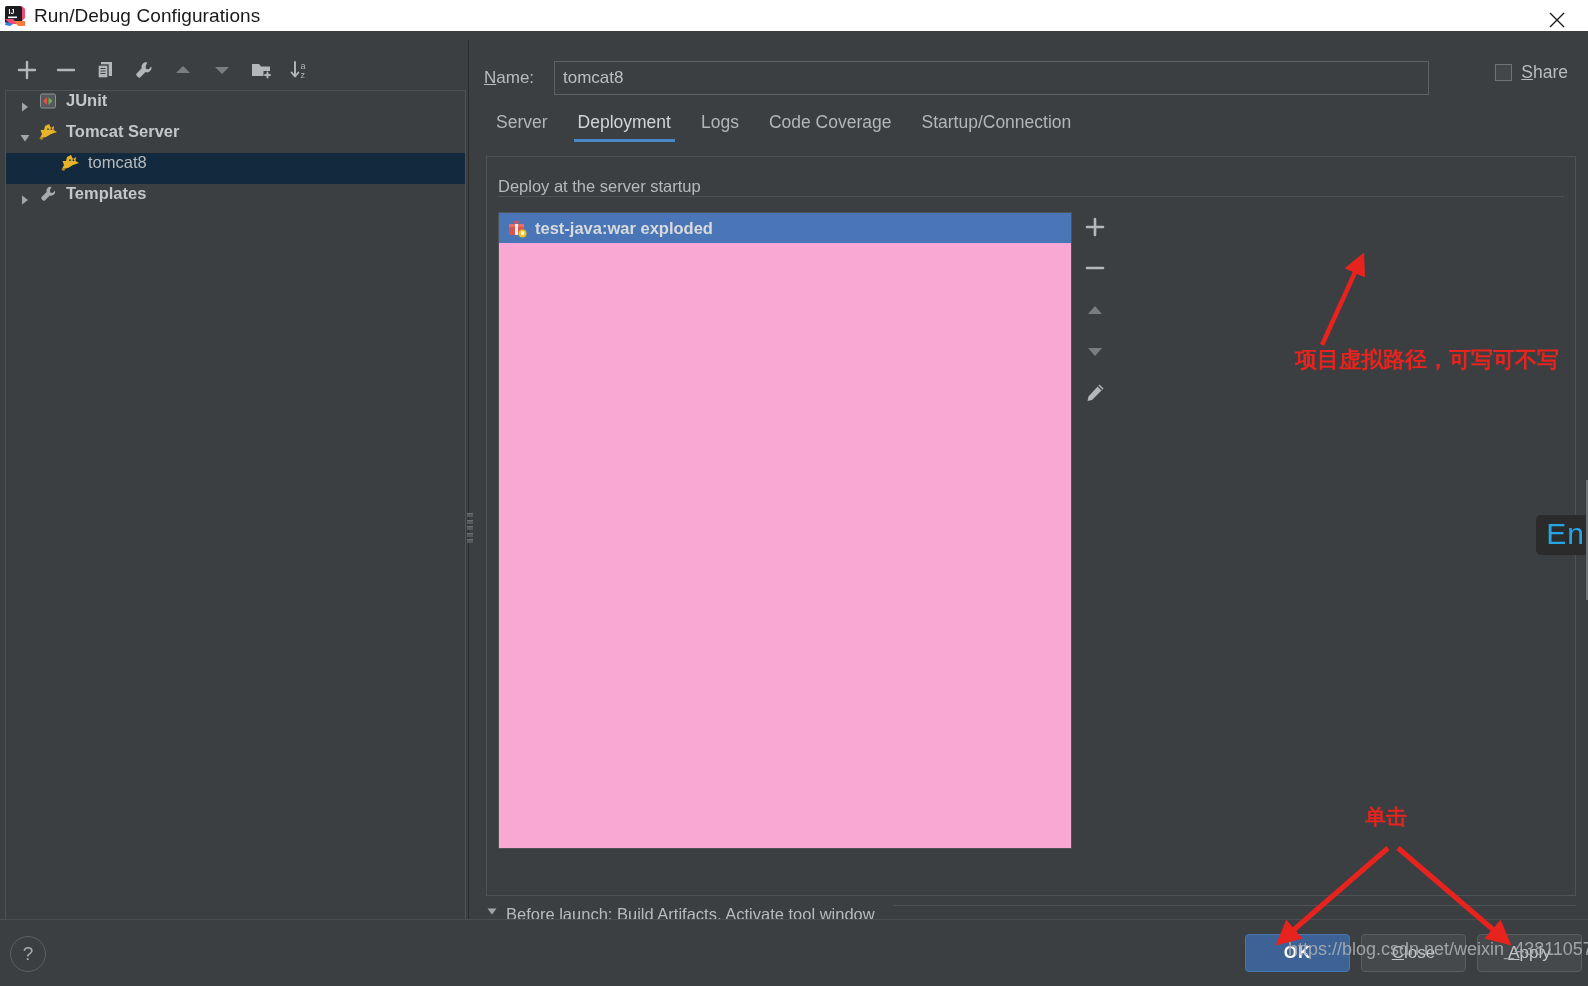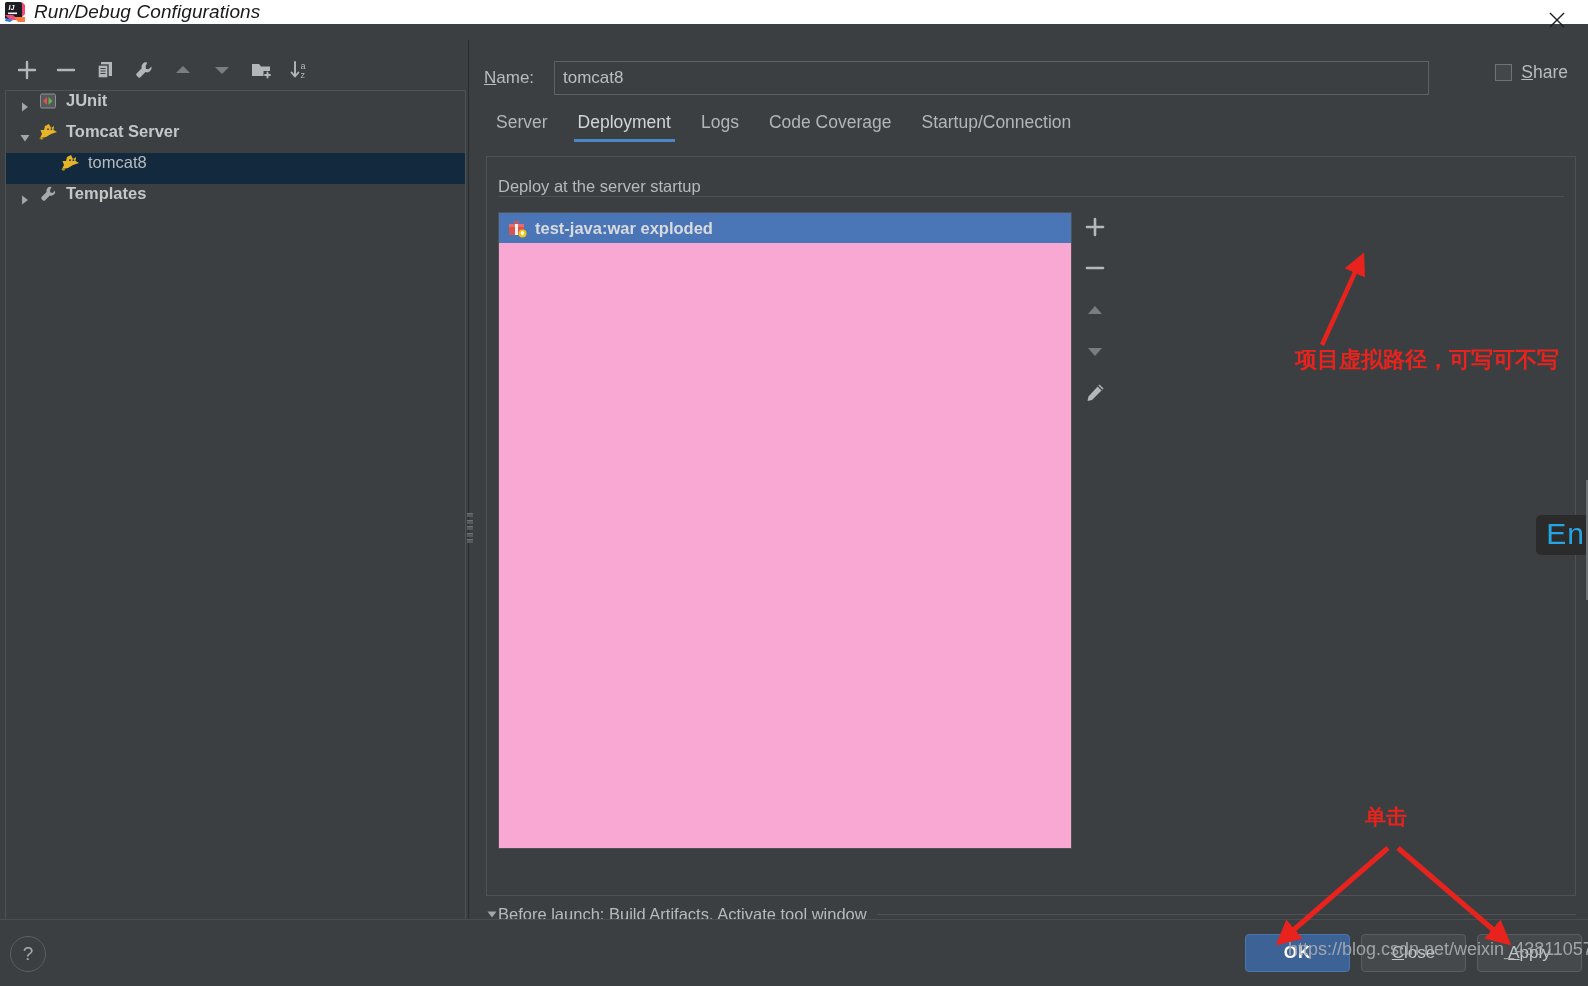--- a/index.html
+++ b/index.html
@@ -19,25 +19,24 @@
     width: 1588px;
     height: 986px;
     background: #3c3f41;
     overflow: hidden;
   }
 
   
   .titlebar {
     position: absolute;
     left: 0; top: 0;
-    width: 1588px; height: 24px;
+    width: 1588px; height: 31px;
     background: #ffffff;
     display: flex;
     align-items: center;
-    font-style: italic;
   }
   .title-icon {
     width: 22px; height: 22px;
     margin-left: 4px; margin-right: 8px;
     position: relative;
     flex: none;
   }
   .title-text {
     font-size: 19px;
     color: #1a1a1a;
@@ -328,21 +327,21 @@
     border-left: 1px solid #5c6063;
     display: flex; align-items: center; justify-content: center;
     color: #b0b3b5;
     box-sizing: border-box;
   }
 
   .before-launch {
     position: absolute;
     left: 12px; top: 900px;
     display: flex;
-    align-items: center;
+    gap: 8px;
     width: 1090px;
   }
   .bl-arrow { color: #a3a6a8; font-size: 11px; }
   .bl-text {
     font-size: 16.5px;
     color: #b8bbbd;
     white-space: nowrap;
   }
   .bl-line {
     flex: 1;

